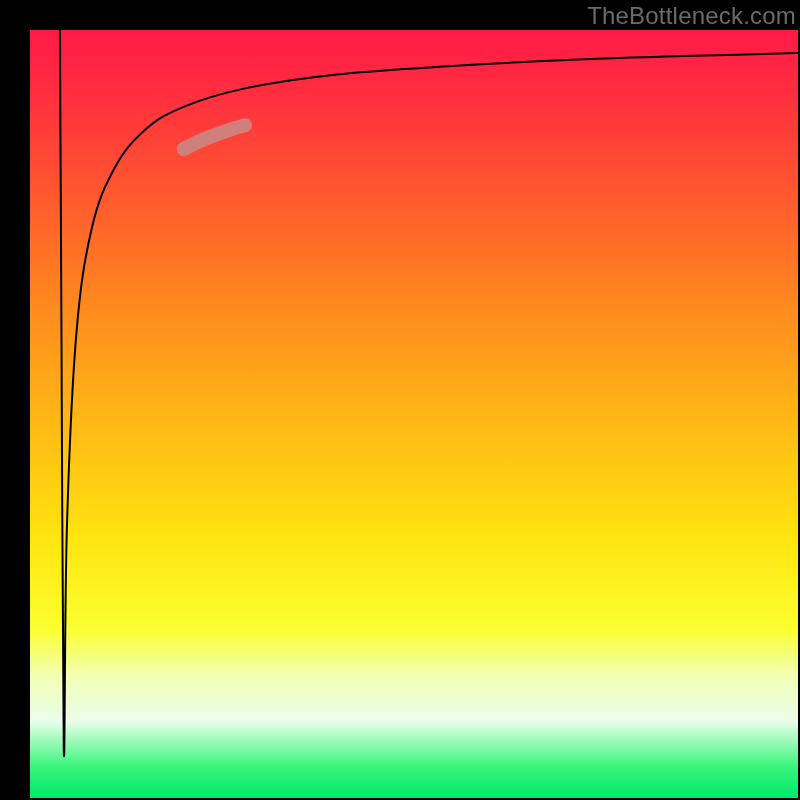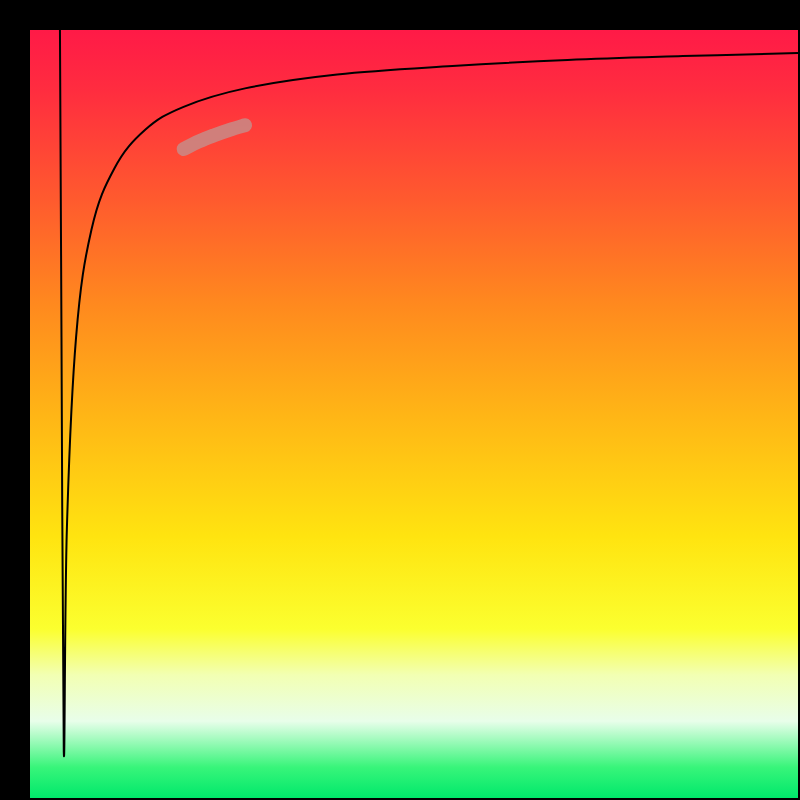--- a/index.html
+++ b/index.html
@@ -62,20 +62,21 @@
     stroke: #c88b87;
     stroke-width: 14;
     stroke-linecap: round;
     opacity: 0.85;
   }
 </style>
 </head>
 <body>
 
 <div class="frame">
+  <div class="watermark">TheBottleneck.com</div>
 
   <div class="plot-area">
     <svg class="curve" id="curve-svg" width="768" height="768" viewBox="0 0 768 768">
       <path id="highlight-path" class="curve-highlight" d="M 153.60000000000002 119.03999999999996 C 156.36480000000003 117.65759999999997, 163.43040000000002 113.84832, 168.96 111.36000000000001 C 174.4896 108.87168000000003, 178.7904 107.28960000000001, 184.32 105.21600000000001 C 189.84959999999998 103.14240000000001, 194.1504 101.63712000000002, 199.68 99.84000000000003 C 205.20960000000002 98.04288000000004, 212.2752 96.06144000000008, 215.04000000000002 95.23200000000008"></path>
       <path id="main-path" class="curve-main" d="M 29.951999999999998 0 C 30.228479999999998 55.29600000000001, 30.796799999999994 177.25440000000006, 31.487999999999996 307.20000000000005 C 32.179199999999994 437.14560000000006, 32.82432 687.3599999999999, 33.792 721.92 C 34.75968 756.48, 34.65216 573.8496, 36.864000000000004 499.20000000000005 C 39.07584000000001 424.5504000000001, 41.65632 361.1136, 46.08 307.20000000000005 C 50.503679999999996 253.28640000000004, 54.528 230.09280000000007, 61.44 199.68000000000006 C 68.352 169.26720000000006, 74.8032 156.21120000000002, 84.48 138.24 C 94.1568 120.2688, 102.75839999999998 110.89920000000004, 115.19999999999999 99.84000000000003 C 127.6416 88.78080000000003, 135.6288 84.26495999999997, 153.60000000000002 76.79999999999995 C 171.57120000000003 69.33503999999994, 187.39200000000002 64.17407999999993, 215.04000000000002 58.36799999999994 C 242.68800000000002 52.561919999999944, 269.87520000000006 48.55295999999997, 307.20000000000005 44.54399999999998 C 344.5248 40.535039999999995, 380.92800000000005 38.72256, 422.40000000000003 36.096000000000004 C 463.872 33.469440000000006, 496.12799999999993 31.749119999999984, 537.5999999999999 29.951999999999998 C 579.0719999999999 28.154880000000013, 611.328 27.356160000000088, 652.8 26.11200000000008 C 694.2719999999999 24.867840000000072, 747.264 23.592959999999984, 768 23.039999999999964"></path>
     </svg>
   </div>
 </div>
 
 </body></html>

